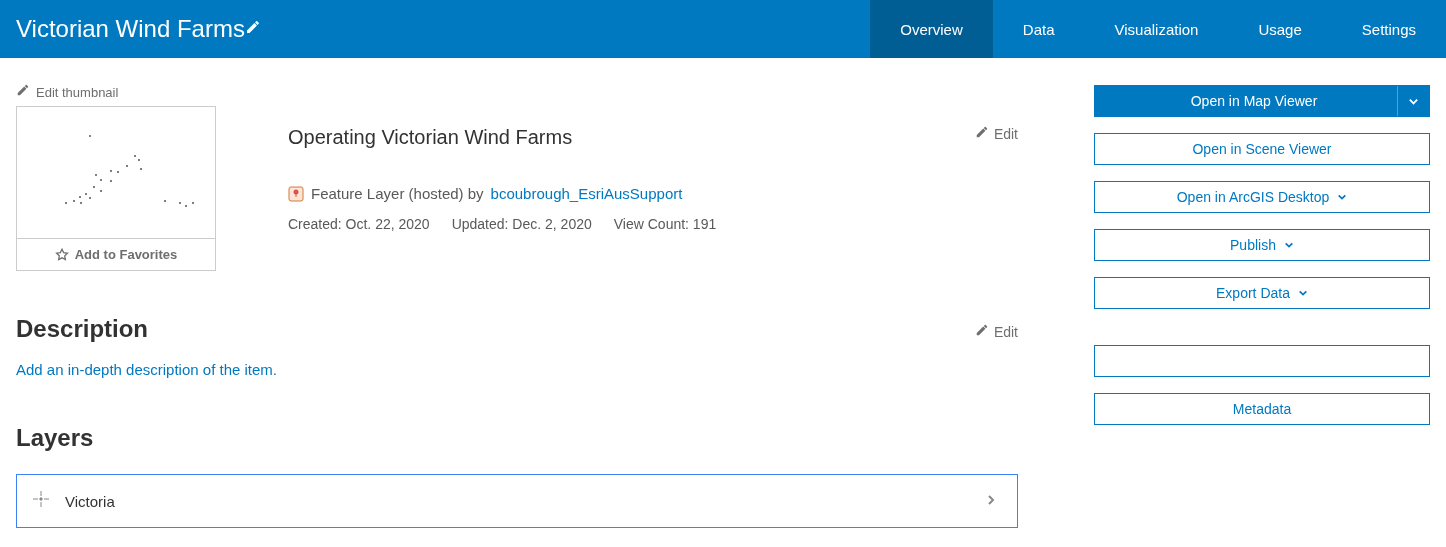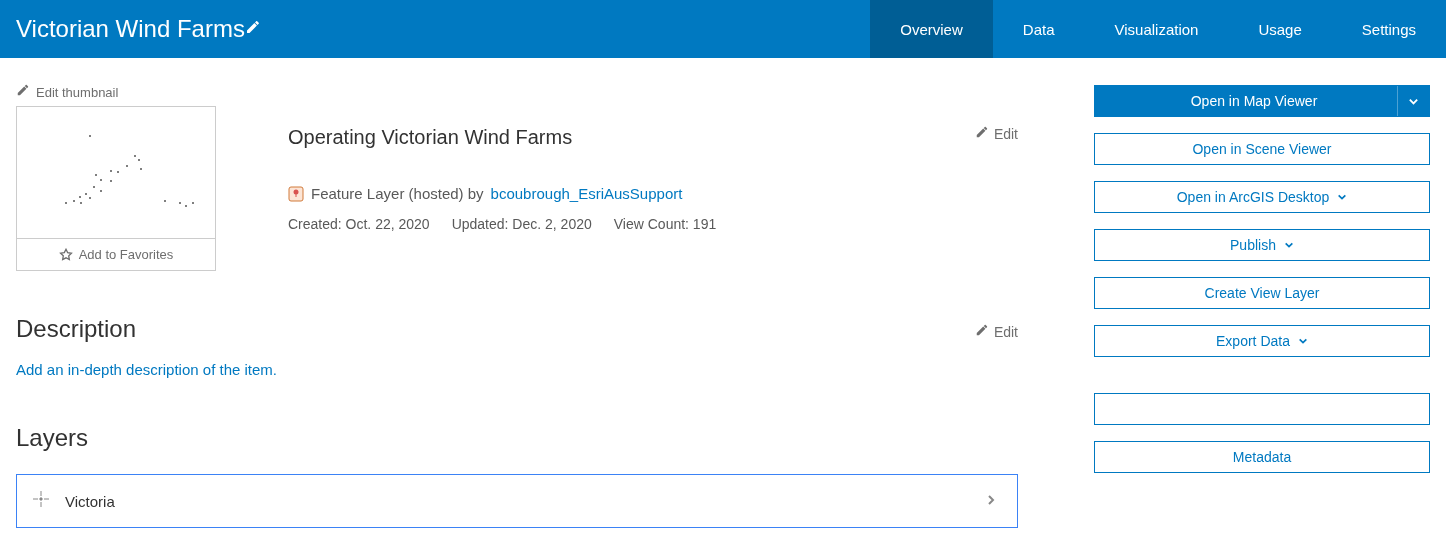--- a/index.html
+++ b/index.html
@@ -15,40 +15,40 @@
   .tab.active { background: #005e95; }
   
   .content { display: flex; padding: 25px 16px 30px 16px; gap: 76px; }
   .main { flex: 1; }
   .side { width: 336px; flex-shrink: 0; padding-top: 2px; }
   
   .edit-thumb { display: flex; align-items: flex-end; gap: 6px; color: #6e6e6e; font-size: 13px; cursor: pointer; margin-bottom: 6px; }
   .pencil-grey svg { width: 14px; height: 14px; fill: #6e6e6e; }
   
   .top-row { display: flex; gap: 32px; }
-  .thumb-col { width: 240px; flex-shrink: 0; }
+  .thumb-col { width: 240px; flex-shrink: 0; font-weight: bold; }
   .thumb-box { width: 200px; height: 133px; border: 1px solid #ccc; position: relative; background: #fff; }
   .dot { position: absolute; width: 2px; height: 2px; background: #555; border-radius: 50%; }
   
   .fav-btn { width: 200px; height: 32px; border: 1px solid #ccc; border-top: none; display: flex; align-items: center; justify-content: center; gap: 6px; color: #6e6e6e; font-size: 13px; cursor: pointer; }
   .fav-btn svg { width: 14px; height: 14px; fill: none; stroke: #6e6e6e; stroke-width: 1.5; }
   
   .meta-col { flex: 1; padding-top: 12px; }
   .meta-head { display: flex; justify-content: space-between; align-items: center; margin-bottom: 14px; }
   .item-title { font-size: 20px; font-weight: 400; color: #323232; margin-top: 8px; }
   .edit-link { display: flex; align-items: center; gap: 5px; color: #6e6e6e; font-size: 14px; cursor: pointer; }
   
   .type-row { display: flex; align-items: center; gap: 7px; font-size: 15px; color: #595959; margin-bottom: 14px; margin-top: 36px; }
   .layer-icon { width: 16px; height: 16px; }
   .author-link { color: #0079c1; }
   
   .stats-row { display: flex; gap: 22px; font-size: 14px; color: #595959; }
   
   .section-head { display: flex; justify-content: space-between; align-items: baseline; margin-top: 44px; margin-bottom: 18px; }
-  .section-title { font-size: 24px; font-weight: 400; color: #323232; }
+  .section-title { font-size: 24px; font-weight: 700; color: #323232; }
   .desc-placeholder { color: #0079c1; font-size: 15px; }
   
   .layers-head { margin-top: 46px; margin-bottom: 22px; }
   .layer-card { border: 1px solid #3b82f6; padding: 14px 20px 14px 14px; display: flex; align-items: center; gap: 14px; cursor: pointer; }
   .crosshair-icon svg { width: 20px; height: 20px; stroke: #888; fill: none; }
   .layer-info { flex: 1; }
   .layer-name { font-size: 15px; color: #323232; }
   .layer-type { font-size: 12px; color: #888; margin-top: 1px; }
   .chev svg { width: 12px; height: 12px; stroke: #888; fill: none; stroke-width: 2; }
   
@@ -223,23 +223,20 @@
     </div>
     <div class="btn btn-secondary">
       <span>Publish</span>
       <span class="caret-down">
           <svg viewBox="0 0 12 12">
             <path d="M2 4l4 4 4-4"></path>
           </svg>
         </span>
     </div>
     <div class="btn btn-secondary">
-      <span>Create View Layer</span>
-    </div>
-    <div class="btn btn-secondary">
       <span>Export Data</span>
       <span class="caret-down">
           <svg viewBox="0 0 12 12">
             <path d="M2 4l4 4 4-4"></path>
           </svg>
         </span>
     </div>
     <div class="btn btn-secondary" style="margin-top:36px"></div>
     <div class="btn btn-secondary">
       <span>Metadata</span>

